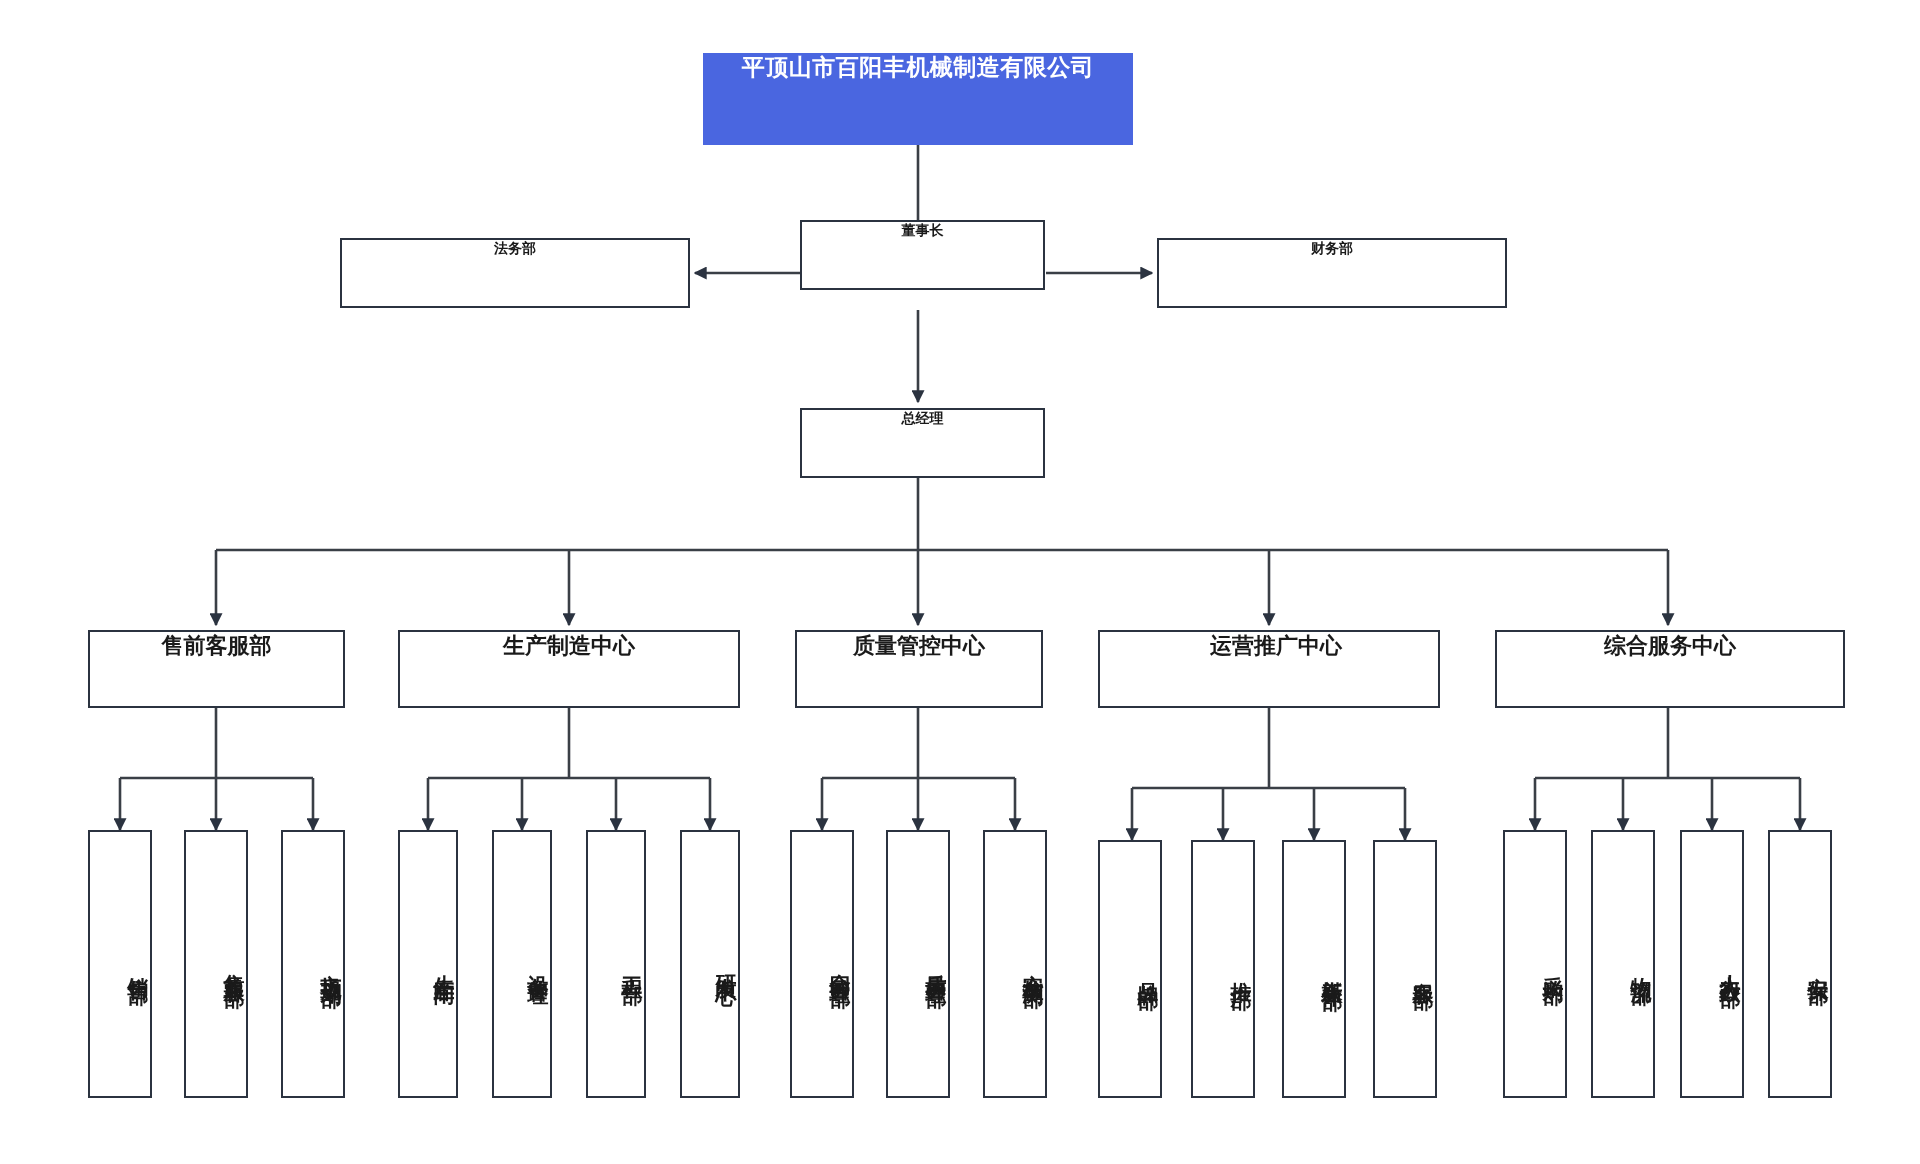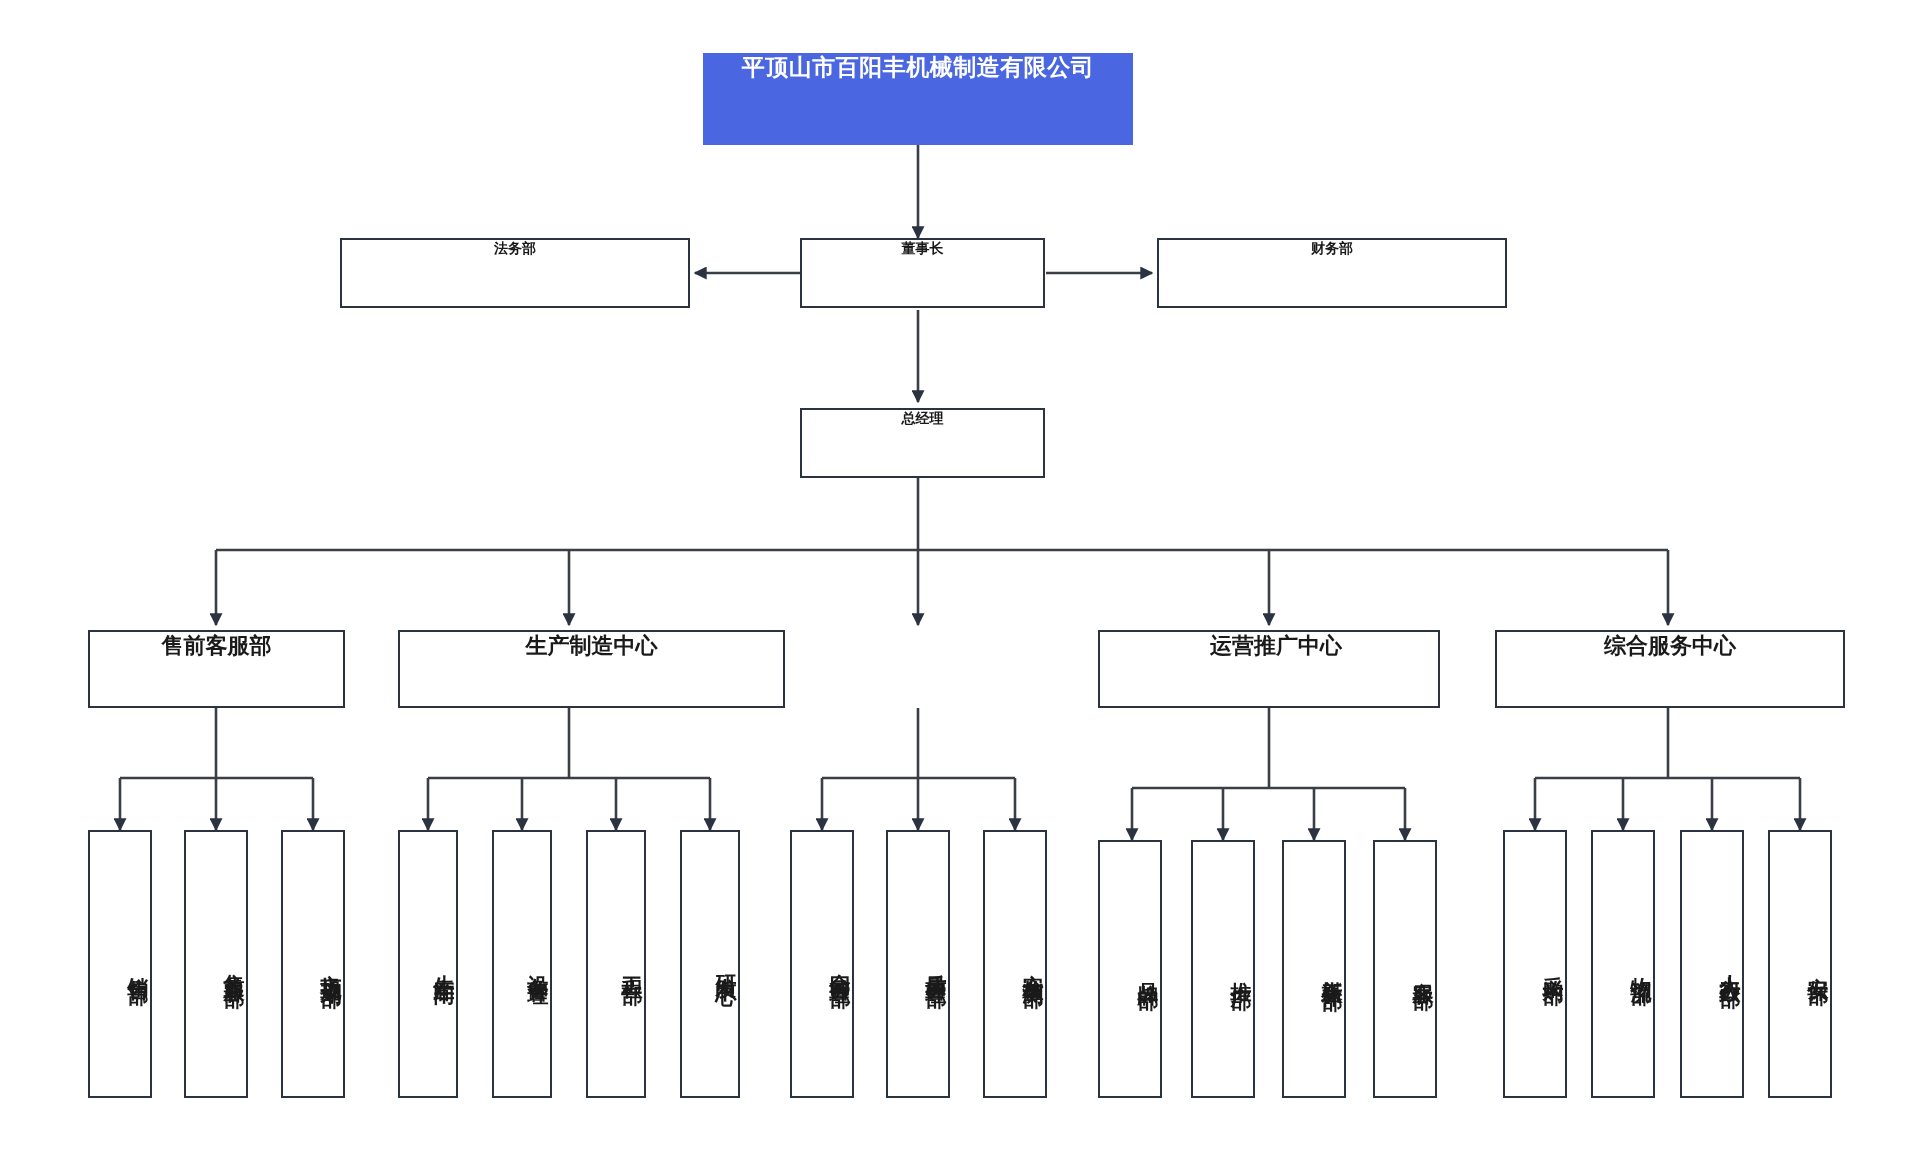--- a/index.html
+++ b/index.html
@@ -135,40 +135,43 @@
   </svg>
 
   <div class="node root" style="left:703px; top:53px; width:430px; height:92px;">
     <span>平顶山市百阳丰机械制造有限公司</span>
   </div>
 
   <div class="node exec" style="left:340px; top:238px; width:350px; height:70px;">
     <span>法务部</span>
   </div>
 
-  <div class="node exec" style="left:800px; top:238px; width:245px; height:70px;">
+  <div class="node exec" style="left:800px; top:220px; width:245px; height:70px;">
     <span>董事长</span>
   </div>
 
   <div class="node exec" style="left:1157px; top:238px; width:350px; height:70px;">
     <span>财务部</span>
   </div>
 
   <div class="node exec" style="left:800px; top:408px; width:245px; height:70px;">
     <span>总经理</span>
   </div>
 
   <div class="node center" style="left:88px; top:630px; width:257px; height:78px;">
     <span>售前客服部</span>
   </div>
 
-  <div class="node center" style="left:398px; top:630px; width:387px; height:78px;">
+  <div class="node center" style="left:398px; top:630px; width:342px; height:78px;">
     <span>生产制造中心</span>
   </div>
 
+  <div class="node center" style="left:795px; top:630px; width:248px; height:78px;">
+    <span>质量管控中心</span>
+  </div>
 
   <div class="node center" style="left:1098px; top:630px; width:342px; height:78px;padding-left:14px;">
     <span>运营推广中心</span>
   </div>
 
   <div class="node center" style="left:1495px; top:630px; width:350px; height:78px;">
     <span>综合服务中心</span>
   </div>
 
   <div class="node leaf" style="left:88px; top:830px; width:64px; height:268px;">

